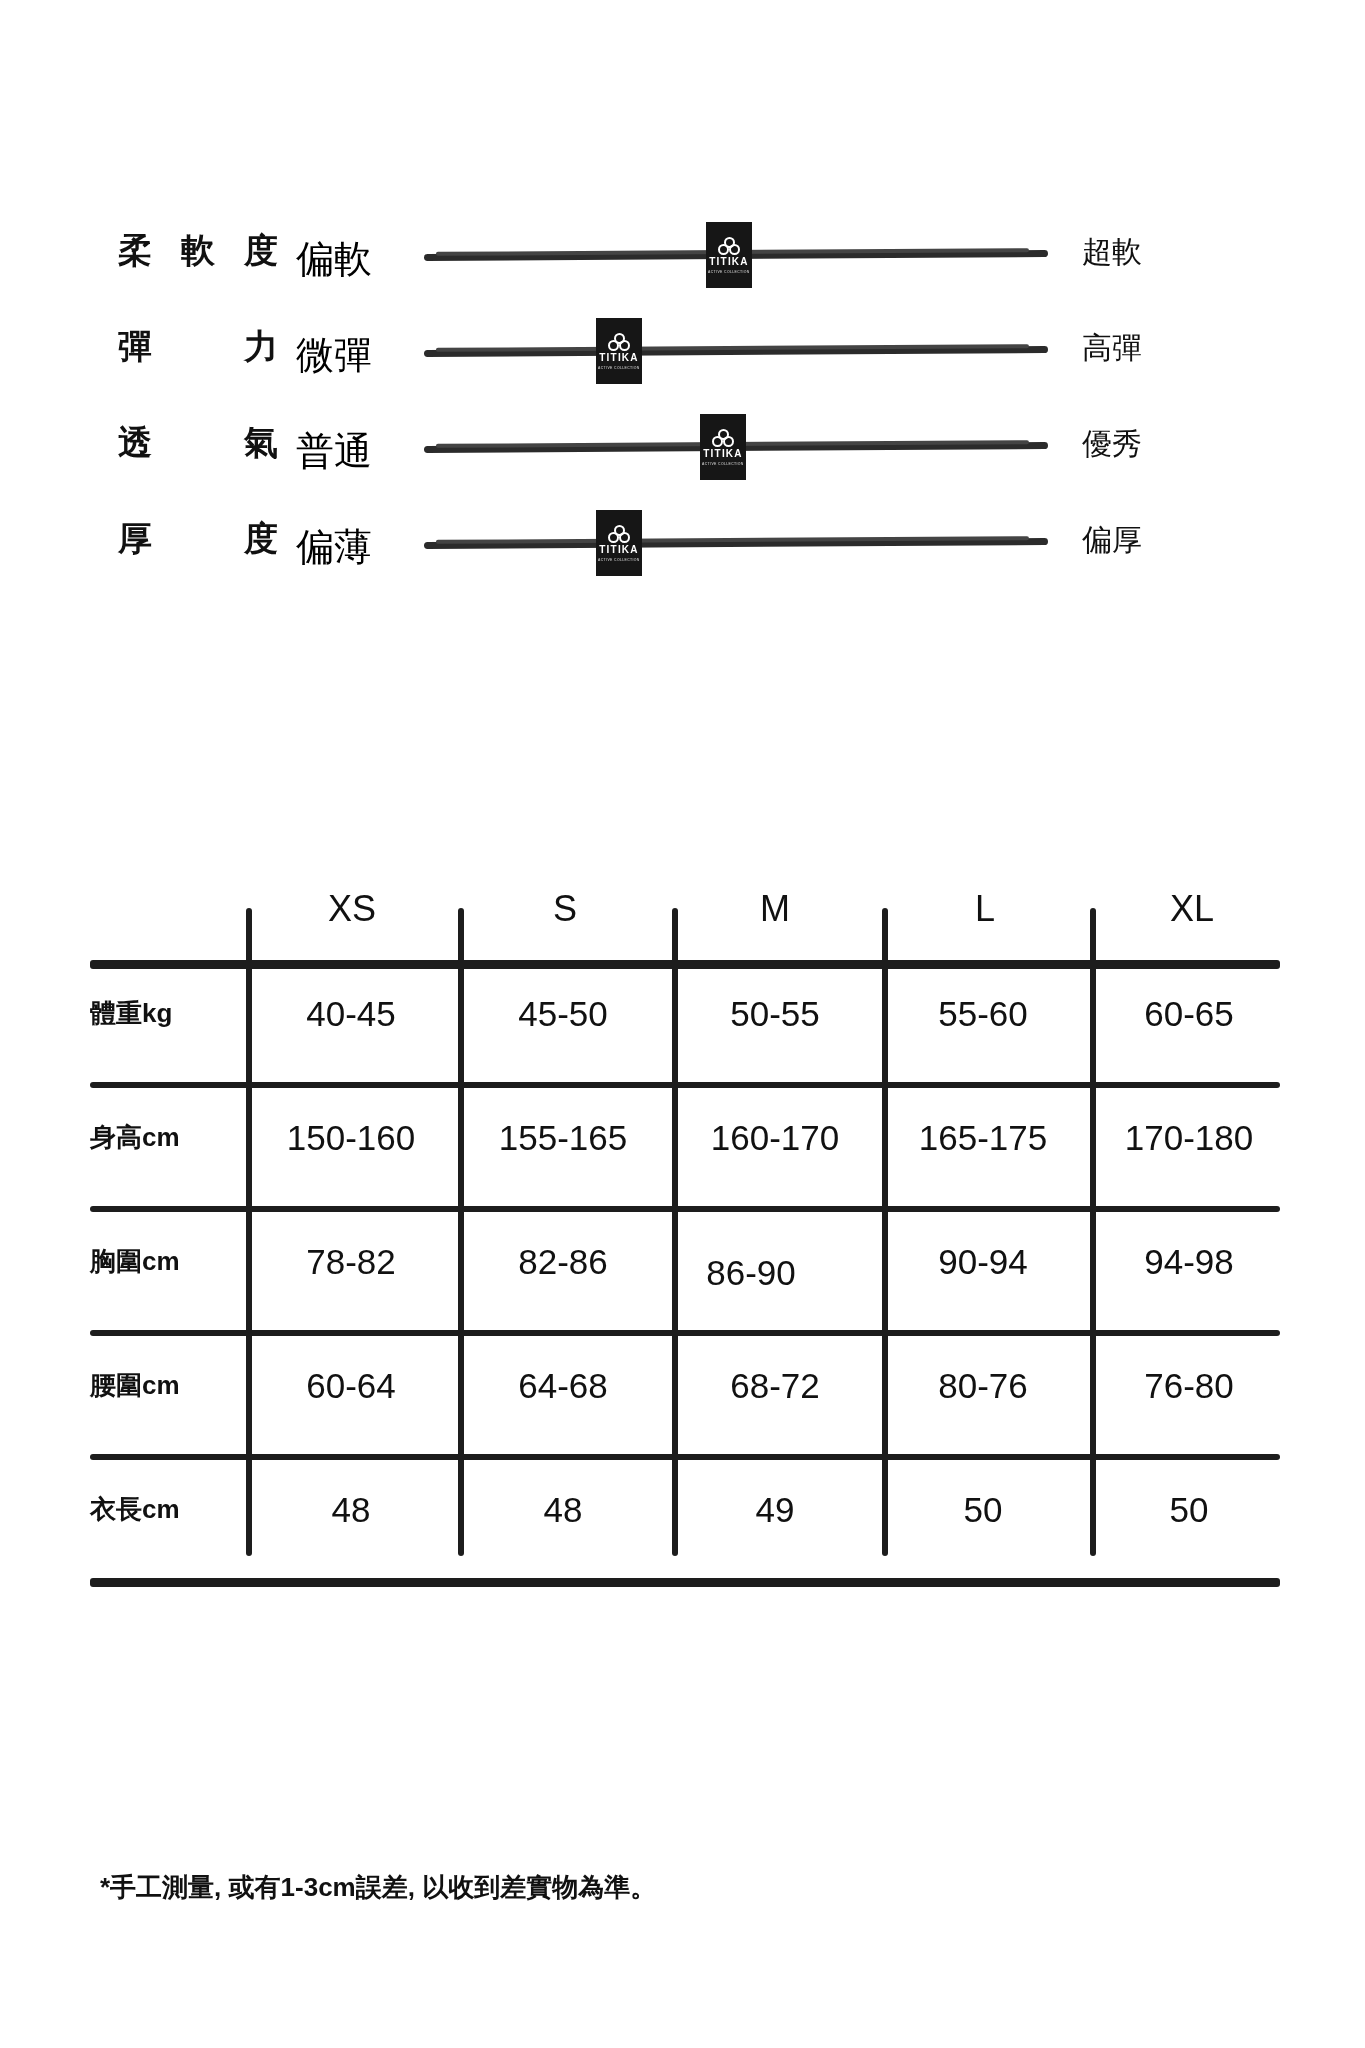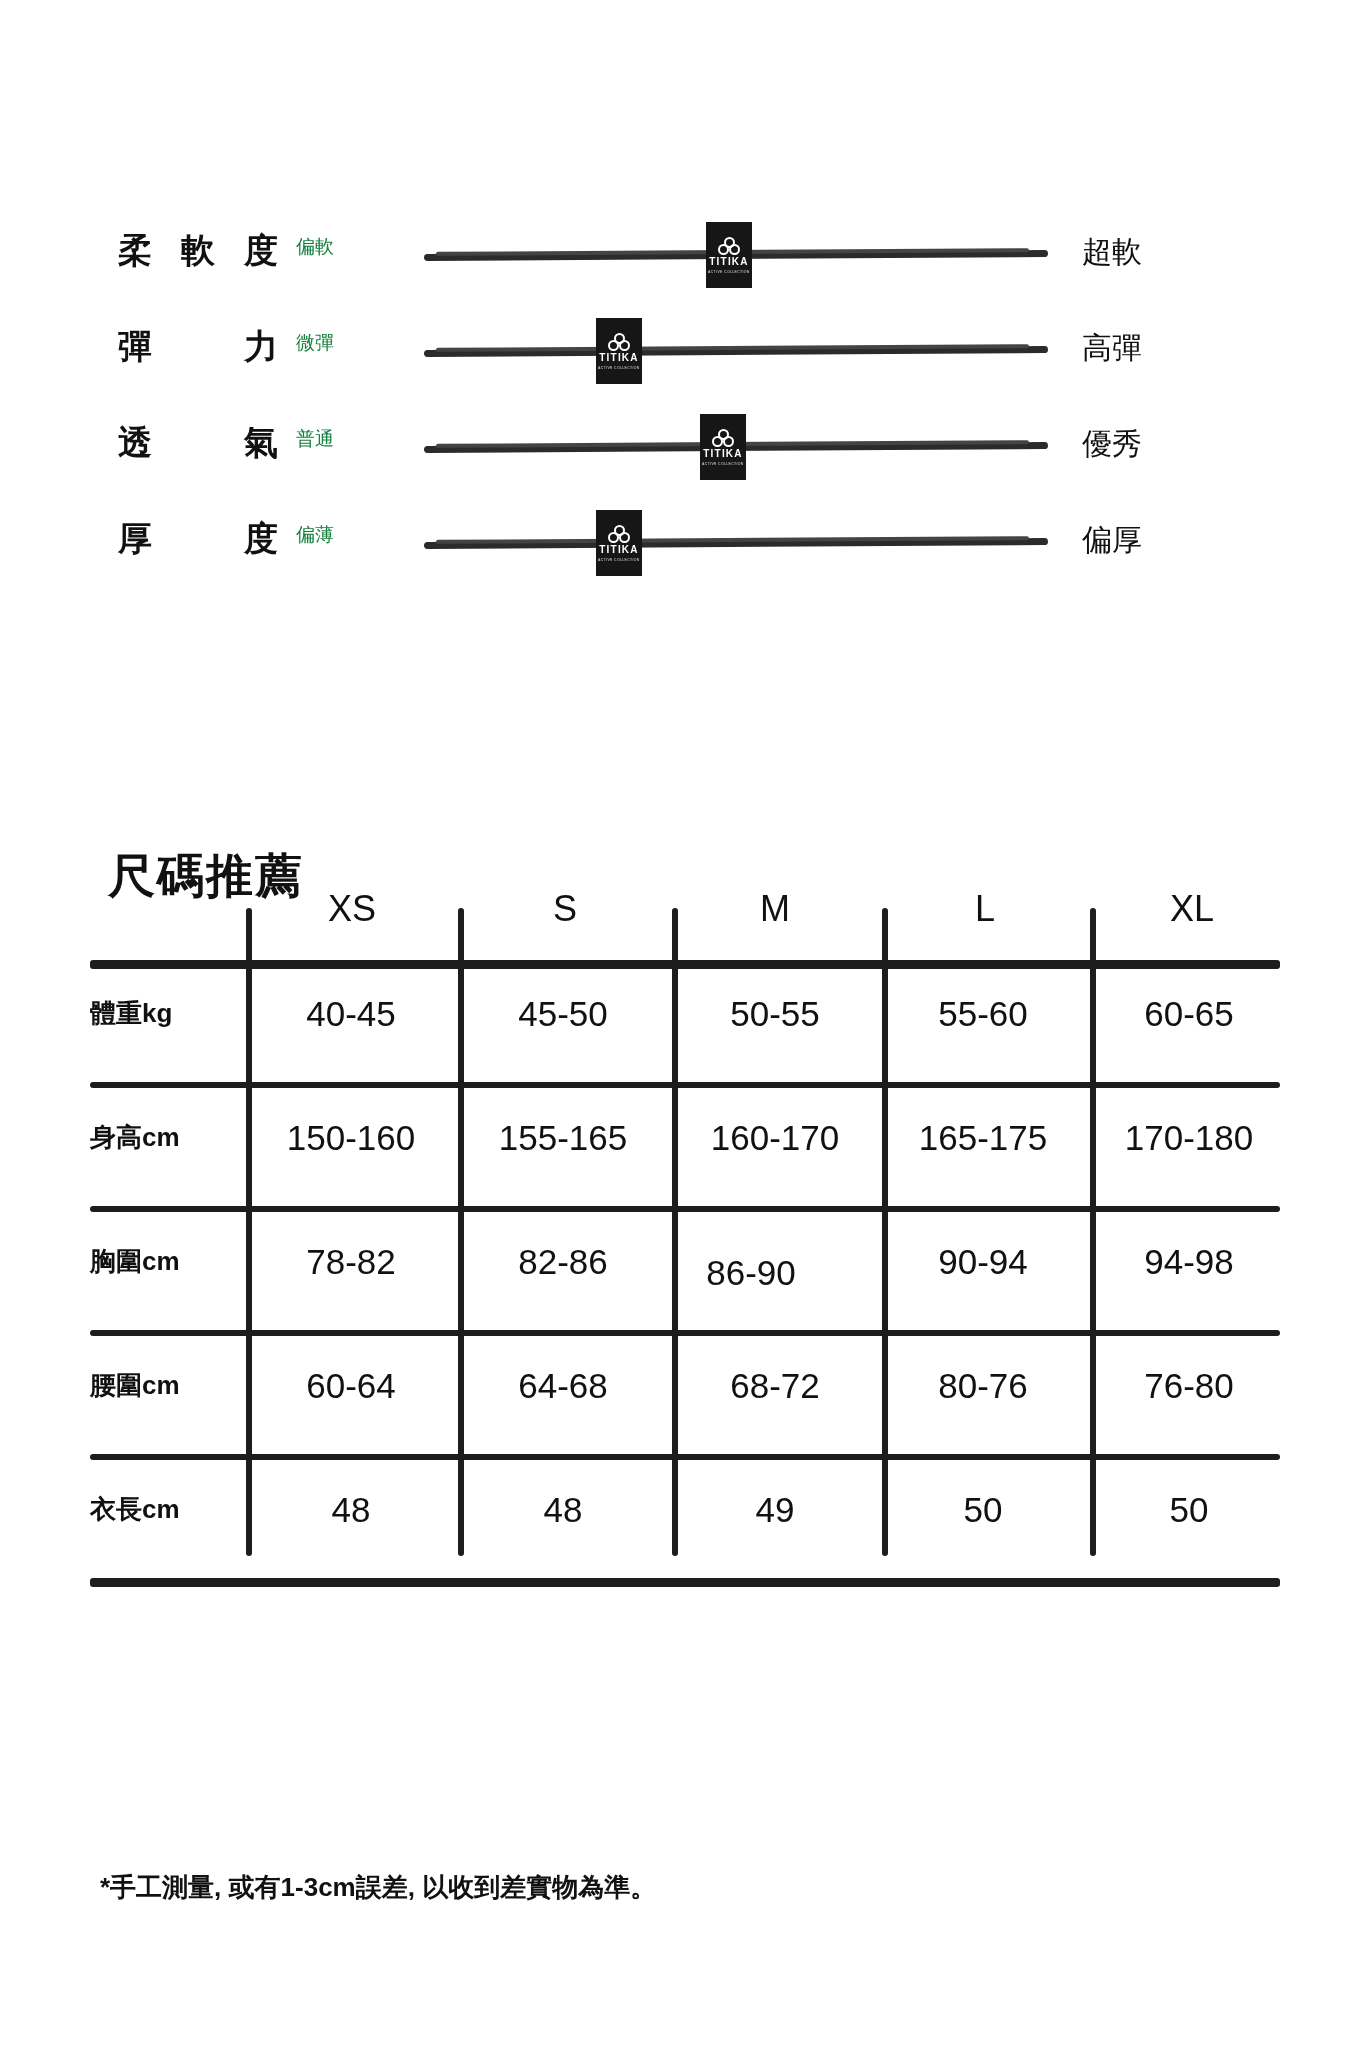--- a/index.html
+++ b/index.html
@@ -51,22 +51,22 @@
     text-align-last: justify;
     font-size: 34px;
     font-weight: bold;
     color: #111;
     top: 18px;
   }
   .fabric-low {
     position: absolute;
     left: 296px;
     width: 110px;
-    font-size: 19px;
-    color: #15803d;
+    font-size: 38px;
+    color: #000000;
     top: 24px;
     text-align: left;
   }
   .fabric-high {
     position: absolute;
     left: 1082px;
     font-size: 30px;
     color: #111;
     top: 22px;
     text-align: left;
@@ -266,21 +266,20 @@
             <i class="c"></i>
           </span>
         <span class="brand">TITIKA</span>
         <span class="sub">ACTIVE COLLECTION</span>
       </div>
       <div class="fabric-high">偏厚</div>
     </div>
 
   </div>
 
-  <div class="section-title" id="size-title">尺碼推薦</div>
 
   <div class="size-table">
     <div class="st-grid">
 
       <div class="hline thick" style="top:0px;"></div>
       <div class="hline" style="top:122px;"></div>
       <div class="hline" style="top:246px;"></div>
       <div class="hline" style="top:370px;"></div>
       <div class="hline" style="top:494px;"></div>
       <div class="hline thick" style="top:618px;"></div>

